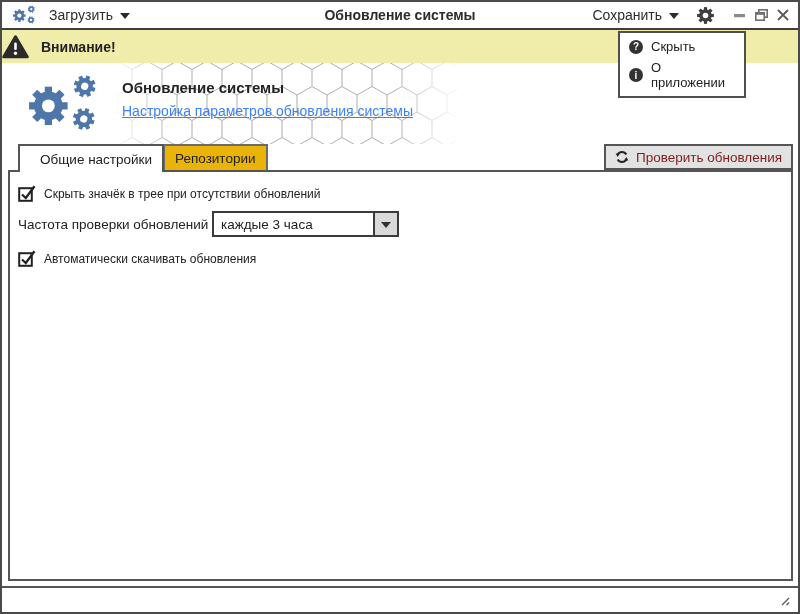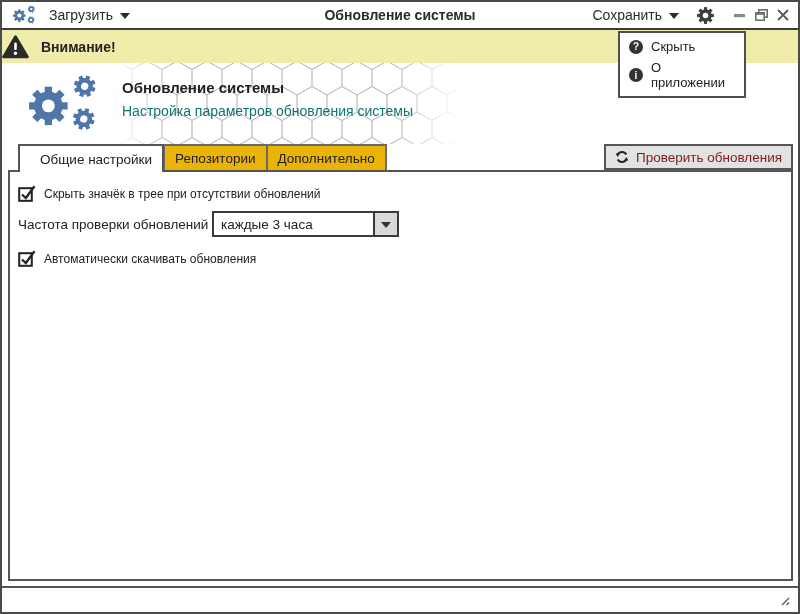--- a/index.html
+++ b/index.html
@@ -51,21 +51,21 @@
   
   .header{ height:81px; flex:0 0 81px; position:relative; overflow:hidden; background:#fff; }
   .hexwrap{ position:absolute; left:100px; top:-2px; width:370px; height:86px; }
   .fade-left{ position:absolute; left:100px; top:0; width:70px; height:86px;
     background:linear-gradient(to right,#fff 15%,rgba(255,255,255,0)); }
   .fade-right{ position:absolute; left:392px; top:0; width:80px; height:86px;
     background:linear-gradient(to left,#fff 15%,rgba(255,255,255,0)); }
   .logo{ position:absolute; left:24px; top:11px; }
   .header-text{ position:absolute; left:120px; top:16px; }
   .header-title{ font-weight:bold; font-size:15px; color:#222; margin-bottom:7px; }
-  .header-sub{ font-size:14px; color:#0f766e; }
+  .header-sub{ font-size:14px; color:#3b82f6;text-decoration:underline; }
   
   .tabrow{ height:26px; flex:0 0 26px; display:flex; align-items:flex-end; position:relative; z-index:3; padding:0 5px 0 16px; }
   .tab{
     height:26px; display:flex; align-items:center; padding:0 10px;
     background:#eab308; border:2px solid #6a6a6a; border-bottom:none;
     font-size:13.5px; color:#222; cursor:default; white-space:nowrap;
   }
   .tab + .tab{ border-left:none; }
   .tab.active{
     background:#fff; border:2px solid #555; border-bottom:none;
@@ -234,23 +234,20 @@
     </div>
   </div>
 
   <div class="tabrow">
     <div class="tab active">
       <span>Общие настройки</span>
     </div>
     <div class="tab">
       <span>Репозитории</span>
     </div>
-    <div class="tab">
-      <span>Дополнительно</span>
-    </div>
     <div class="check-btn">
       <span>
         <svg width="14" height="14" viewBox="0 0 14 14">
           <g stroke="#222" stroke-width="2" fill="none">
             <path d="M11.33,4.5 A5,5 0 0 0 2.67,4.5"></path>
             <path d="M2.67,9.5 A5,5 0 0 0 11.33,9.5"></path>
           </g>
           <polygon points="0.6,3.4 4.8,3.4 2.7,7.0" fill="#222"></polygon>
           <polygon points="13.4,10.6 9.2,10.6 11.3,7.0" fill="#222"></polygon>
         </svg>

